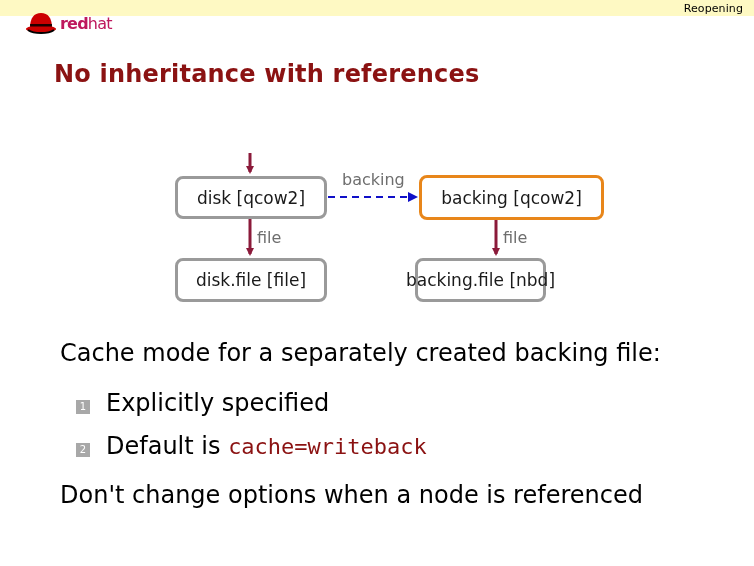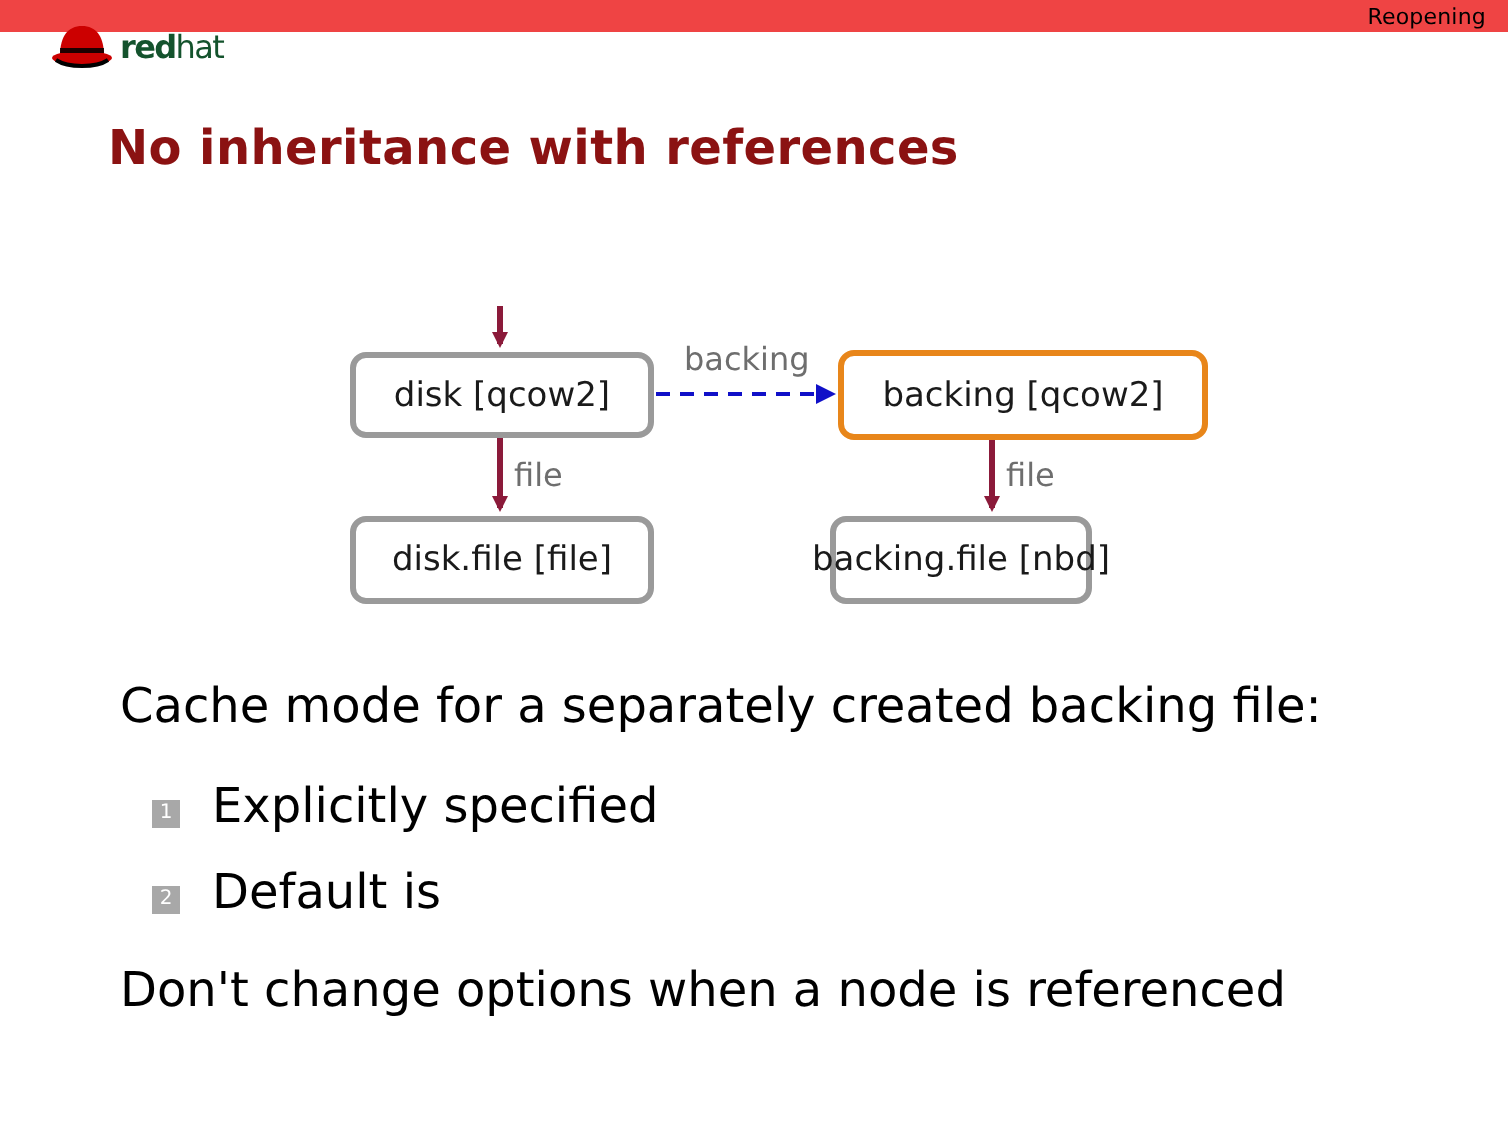--- a/index.html
+++ b/index.html
@@ -3,32 +3,32 @@
   <meta charset="utf-8">
   <style>
     html, body { margin: 0; padding: 0; }
     body {
       width: 754px; height: 566px; position: relative; overflow: hidden;
       background: #ffffff;
       font-family: "DejaVu Sans", sans-serif;
     }
     .topbar {
       position: absolute; left: 0; top: 0; width: 754px; height: 16px;
-      background: #ef4444;
+      background: #fef9c3;
     }
     .section-title {
       position: absolute; right: 11px; top: 2px;
       font-size: 11px; color: #000; letter-spacing: 0.1px;
     }
     .logo {
       position: absolute; left: 24px; top: 8px; width: 100px; height: 28px;
     }
     .logo-text {
       position: absolute; left: 36px; top: 6px;
-      font-family: "DejaVu Sans", sans-serif; font-size: 16px; color: #14532d;
+      font-family: "DejaVu Sans", sans-serif; font-size: 16px; color: #be185d;
       letter-spacing: -0.8px;
     }
     .logo-text b { font-weight: bold; }
     .logo-text span.light { font-weight: normal; }
     .slide-title {
       position: absolute; left: 54px; top: 60px;
       font-size: 24px; font-weight: bold; color: #8b1212;
       letter-spacing: 0.2px;
     }
     .diagram {
@@ -113,15 +113,16 @@
 <div class="para" style="top:339px;">Cache mode for a separately created backing file:</div>
 
 <div class="list-item" style="top:389px;">
   <span class="num-box">1</span>
   <span>Explicitly specified</span>
 </div>
 
 <div class="list-item" style="top:432px;">
   <span class="num-box">2</span>
   <span style="white-space:pre;">Default is </span>
+  <span class="code">cache=writeback</span>
 </div>
 
 <div class="para" style="top:481px;">Don't change options when a node is referenced</div>
 
 </body></html>

